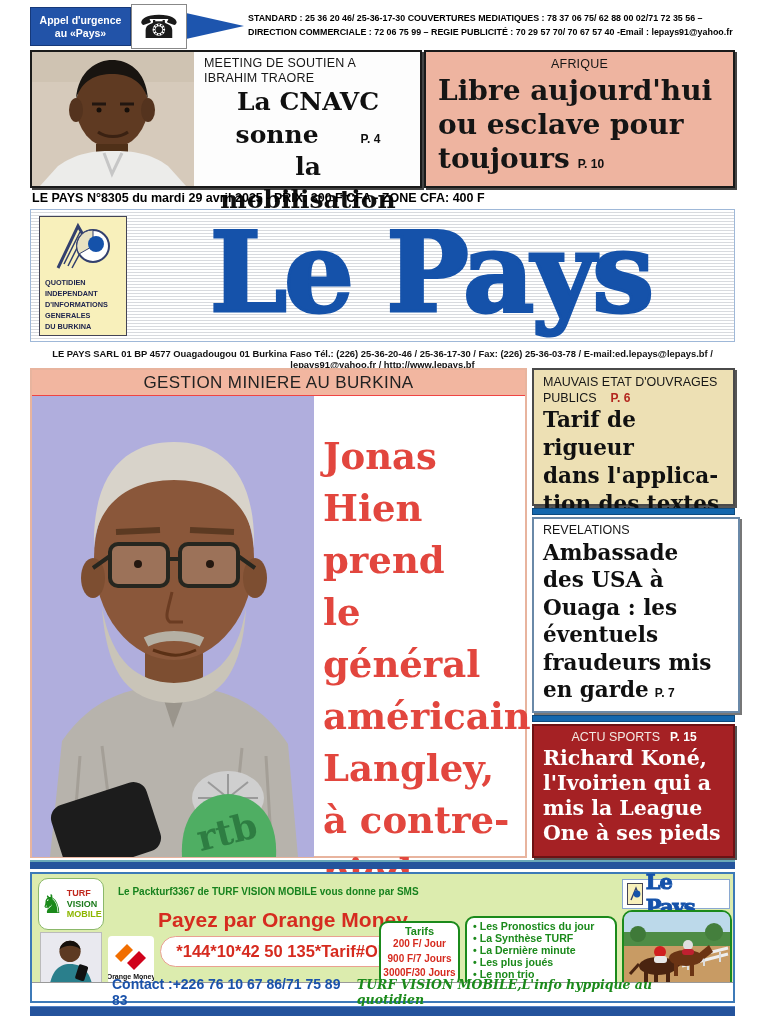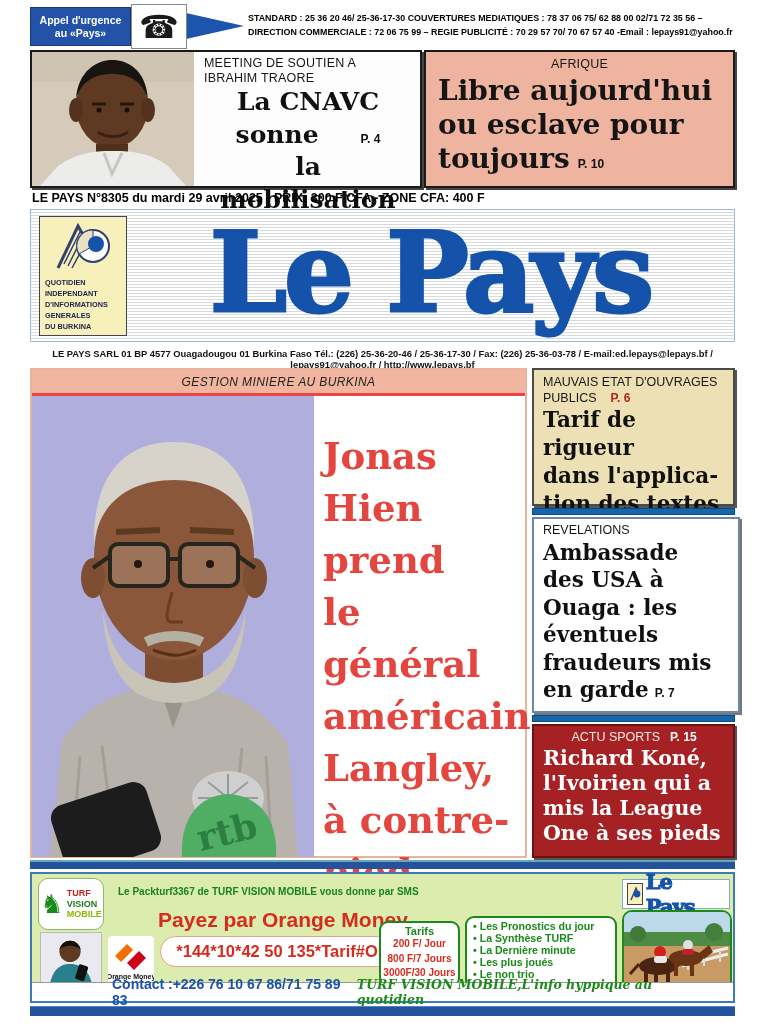--- a/index.html
+++ b/index.html
@@ -54,23 +54,23 @@
   .mh-logo-text { font-size:7.3px; font-weight:bold; color:#20264f; text-align:left;
     padding-left:5px; line-height:1.5; margin-top:2px; }
   .mh-title { position:absolute; left:96px; right:0; top:0; height:133px;
     font-family:"DejaVu Serif", serif; font-weight:bold; font-size:110px; line-height:126px;
     color:#1552aa; -webkit-text-stroke:3px #1552aa; text-align:center; letter-spacing:-3px; }
   .publisher-line { left:30px; top:348px; width:705px; text-align:center;
     font-size:9.4px; font-weight:bold; color:#111; }
 
   
   .main-box { left:30px; top:368px; width:497px; height:490px; border:2px solid #e8b49e; background:#fff; }
-  .main-kicker { height:26px; background:#f2b6a0; border-bottom:3px solid #ef4444;
-    display:flex; align-items:center; justify-content:center; font-size:12px;
-    color:#222; letter-spacing:0.4px;font-style:italic; }
+  .main-kicker { height:26px; background:#f2b6a0; border-bottom:1px solid #ef4444;
+    display:flex; align-items:center; justify-content:center; font-size:17px;
+    color:#222; letter-spacing:0.4px; }
   .main-body { position:relative; width:100%; height:461px; }
   .main-photo { position:absolute; left:0; top:0; width:282px; height:461px; }
   .main-headline { position:absolute; left:291px; top:34px; width:200px; }
   .main-headline div { font-family:"DejaVu Serif", serif; font-weight:bold;
     font-size:37px; line-height:52px; color:#e2463e; }
   .main-headline .pg-ref { color:#2b5cb0; font-size:13px; margin-left:12px; }
 
   
   .sb-box1 { left:532px; top:368px; width:203px; height:138px; background:#ede0b4;
     border:2px solid #4a4a4a; box-shadow:2px 2px 0 #555; padding:5px 8px 0 9px; }
@@ -323,21 +323,21 @@
     <svg class="om-logo" viewBox="0 0 46 48">
       <rect width="46" height="48" rx="4" fill="#ffffff"></rect>
       <path d="M7 20 L19 8 L25 14 L13 26 Z" fill="#f16e00"></path>
       <path d="M19 27 L31 15 L38 22 L26 34 Z" fill="#d0021b"></path>
       <text x="23" y="43" text-anchor="middle" font-size="7" font-weight="bold" fill="#111" font-family="Liberation Sans, sans-serif">Orange Money</text>
     </svg>
     <div class="ussd-pill">*144*10*42 50 135*Tarif#OK</div>
     <div class="tarifs-box">
       <div class="tarifs-title">Tarifs</div>
       <div class="tarif-line">200 F/ Jour</div>
-      <div class="tarif-line">800 F/7 Jours</div>
+      <div class="tarif-line">900 F/7 Jours</div>
       <div class="tarif-line">3000F/30 Jours</div>
     </div>
     <div class="bullets-box">
       <div class="ad-bullet">Les Pronostics du jour</div>
       <div class="ad-bullet">La Synthèse TURF</div>
       <div class="ad-bullet">La  Dernière minute</div>
       <div class="ad-bullet">Les plus joués</div>
       <div class="ad-bullet">Le non trio</div>
       <div class="ad-bullet">Les 100% Couplé</div>
     </div>

